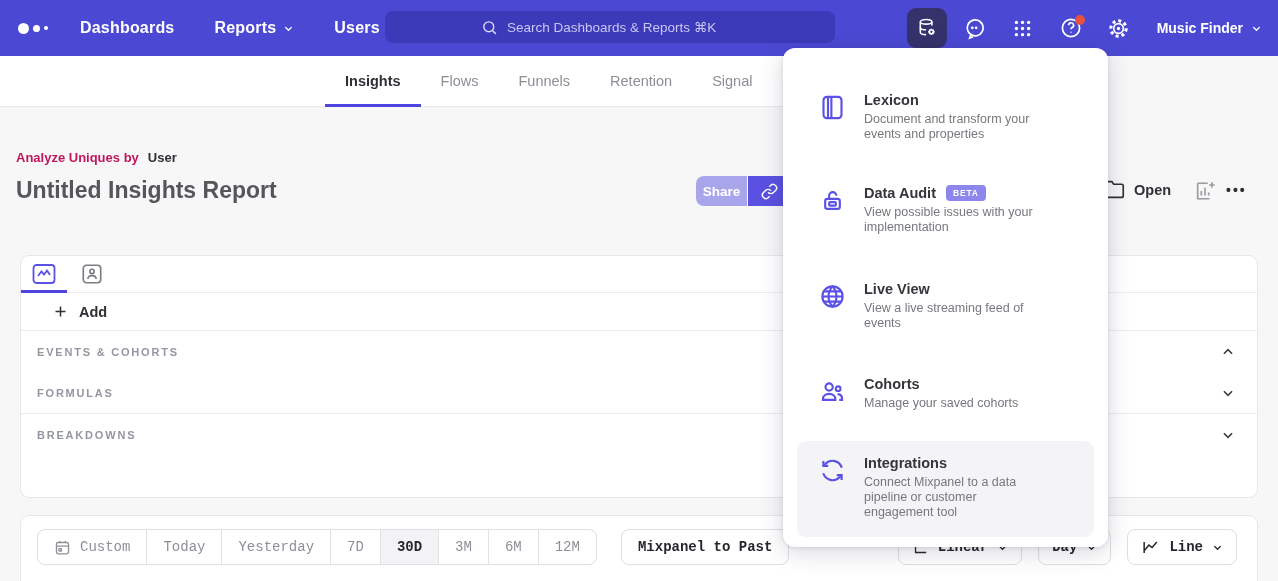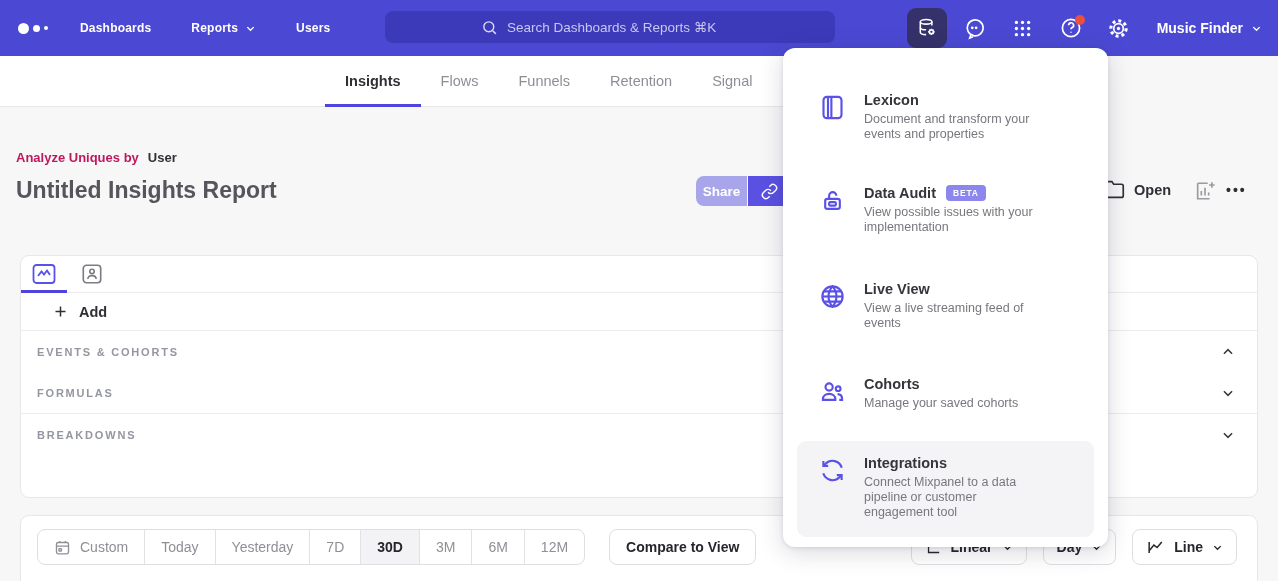--- a/index.html
+++ b/index.html
@@ -9,21 +9,21 @@
 
   
   .topnav { position:absolute; left:0; top:0; width:1278px; height:56px;
             background:var(--nav-bg,#4b49d3); display:flex; align-items:center; z-index:10; }
   .logo { display:flex; align-items:center; gap:4px; margin-left:18px; width:46px; }
   .logo i { background:#fff; border-radius:50%; display:block; }
   .logo i:nth-child(1){ width:11px; height:11px; }
   .logo i:nth-child(2){ width:7px; height:7px; }
   .logo i:nth-child(3){ width:4px; height:4px; }
   .nav-links { display:flex; align-items:center; gap:40px; margin-left:16px; }
-  .nav-link { color:#fff; font-size:12px; font-weight:700; letter-spacing:.2px; cursor:pointer;
+  .nav-link { color:#fff; font-size:16px; font-weight:700; letter-spacing:.2px; cursor:pointer;
               display:flex; align-items:center; gap:7px;justify-content:center; }
   .search { position:absolute; left:385px; top:11px; width:450px; height:32px; border-radius:8px;
             background:rgba(22,20,120,.28); display:flex; align-items:center; justify-content:center; gap:9px; padding:0 12px; }
   .search svg { flex:0 0 auto; }
   .search input { background:transparent; border:none; outline:none; color:#e7e6fb;
                   font-size:13.5px; width:232px; font-family:inherit; }
   .search input::placeholder { color:#c9c7f1; opacity:1; }
   .nav-right { position:absolute; right:16px; top:0; height:56px; display:flex; align-items:center; gap:8px; }
   .nav-icon-btn { width:40px; height:40px; border-radius:9px; display:flex; align-items:center;
                   justify-content:center; cursor:pointer; position:relative; }
@@ -73,21 +73,21 @@
   .b-chevron { margin-left:auto; display:flex; cursor:pointer; }
   .row-events { height:42px; border-bottom:none; }
   .row-add { height:38px; border-bottom:1px solid #ececf0; }
   .add-btn { display:flex; align-items:center; gap:11px; margin-left:16px; cursor:pointer;
              font-size:14.5px; font-weight:700; color:#2f2f35; }
   .row-std { height:41px; }
 
   
   .bottomcard { position:absolute; left:20px; top:515px; width:1238px; height:80px; background:#fff;
                 border:1px solid #e7e7ea; border-radius:9px 9px 0 0; }
-  .toolbar { display:flex; padding:13px 20px 0 16px; }
+  .toolbar { display:flex; padding:13px 20px 0 16px;font-family:Liberation Mono, monospace; }
   .seg { display:flex; border:1px solid #dedee3; border-radius:8px; overflow:hidden; height:36px; background:#fff; }
   .seg-cell { display:flex; align-items:center; gap:9px; padding:0 16px; font-size:14px; color:#8f8f97;
               border-right:1px solid #e2e2e6; cursor:pointer; white-space:nowrap; }
   .seg-cell:last-child { border-right:none; }
   .seg-cell.active { background:#f3f3f5; color:#26262c; font-weight:700; }
   .compare-btn { margin-left:24px; height:36px; border:1px solid #dedee3; border-radius:8px; background:#fff;
                  padding:0 16px; font-size:14px; font-weight:700; color:#26262c; cursor:pointer; font-family:inherit; }
   .tb-right { margin-left:auto; display:flex; gap:16px; }
   .tb-btn { height:36px; border:1px solid #dedee3; border-radius:8px; background:#fff; padding:0 13px;
             display:flex; align-items:center; gap:9px; font-size:14px; font-weight:700; color:#26262c;
@@ -298,21 +298,21 @@
           <span>Custom</span>
         </div>
         <div class="seg-cell">Today</div>
         <div class="seg-cell">Yesterday</div>
         <div class="seg-cell">7D</div>
         <div class="seg-cell active">30D</div>
         <div class="seg-cell">3M</div>
         <div class="seg-cell">6M</div>
         <div class="seg-cell">12M</div>
       </div>
-      <button class="compare-btn">Compare to View</button>
+      <button class="compare-btn">Mixpanel to Past</button>
       <div class="tb-right">
         <button class="tb-btn">
           <svg width="17" height="17" viewBox="0 0 24 24" fill="none" stroke="#26262c" stroke-width="1.9">
               <path d="M5 4v15h15"></path>
             </svg>
           <span>Linear</span>
           <svg width="11" height="11" viewBox="0 0 24 24" fill="none" stroke="#26262c" stroke-width="3">
               <polyline points="5 9 12 16 19 9"></polyline>
             </svg>
         </button>

